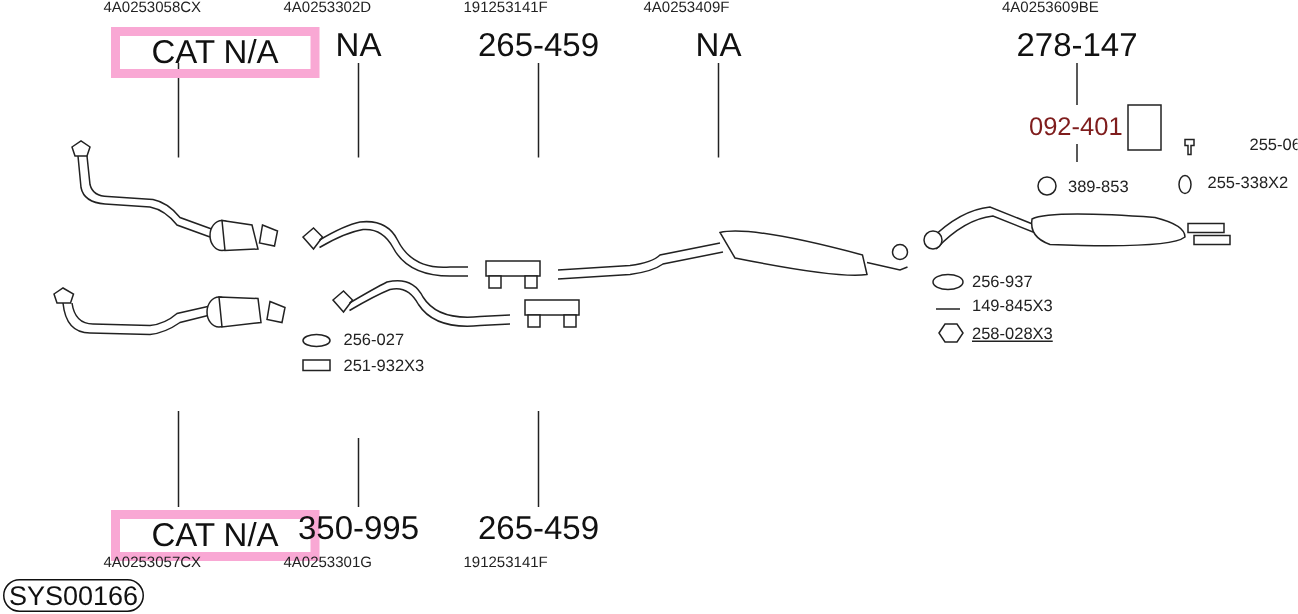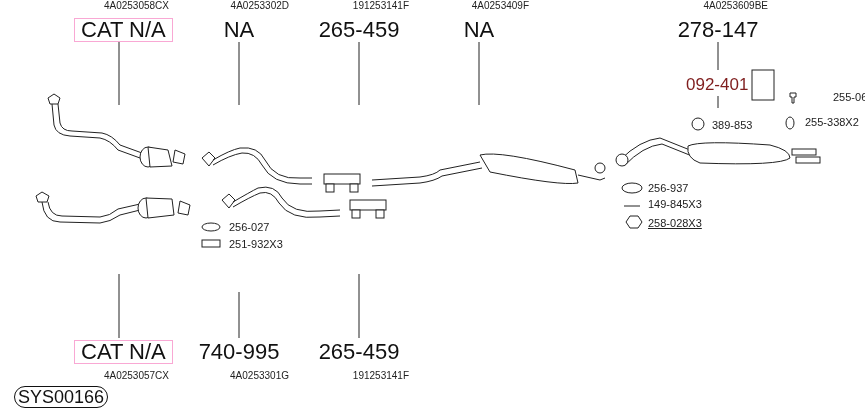--- a/index.html
+++ b/index.html
@@ -1,20 +1,20 @@
 <!DOCTYPE html>
 <html><head>
 <meta charset="utf-8">
 <style>
   html, body { margin:0; padding:0; background:#ffffff; }
   body { width:865px; height:409px; position:relative; overflow:hidden; font-family:"Liberation Sans", sans-serif; color:#111; }
   .abs { position:absolute; }
-  .oe { font-size:10px; color:#222; text-align:right; white-space:nowrap; }
+  .oe { font-size:10px; color:#222; text-align:left; white-space:nowrap; }
   .big { font-size:22px; color:#111; text-align:center; white-space:nowrap; line-height:24px; }
-  .boxed { border:1px solid #f9a8d4; padding:0 6px; line-height:22px; }
+  .boxed { border:6px solid #f9a8d4; padding:0 21px; line-height:22px; }
   .small { font-size:11px; color:#222; white-space:nowrap; }
   .mid { font-size:17px; color:#7f1d1d; white-space:nowrap; }
   .sys { font-size:18px; border:1px solid #111; padding:0 3px; line-height:20px; }
   svg.draw { position:absolute; left:0; top:0; }
 </style>
 </head>
 <body>
 
 <svg class="draw" width="865" height="409" viewBox="0 0 865 409">
   <g stroke="#222" stroke-width="1" fill="none">
@@ -114,18 +114,18 @@
 <div class="abs small" style="left:712px;top:119px;">389-853</div>
 <div class="abs small" style="left:805px;top:116px;">255-338X2</div>
 <div class="abs small" style="left:648px;top:182px;">256-937</div>
 <div class="abs small" style="left:648px;top:198px;">149-845X3</div>
 <div class="abs small" style="left:648px;top:217px;text-decoration:underline;">258-028X3</div>
 <div class="abs small" style="left:229px;top:221px;">256-027</div>
 <div class="abs small" style="left:229px;top:238px;">251-932X3</div>
 
 <div class="abs big boxed" style="left:74px;top:340px;">CAT N/A</div>
 <div class="abs oe" style="left:69px;top:370px;width:100px;">4A0253057CX</div>
-<div class="abs big" style="left:189px;top:340px;width:100px;">740-995</div>
+<div class="abs big" style="left:189px;top:340px;width:100px;">350-995</div>
 <div class="abs oe" style="left:189px;top:370px;width:100px;">4A0253301G</div>
 <div class="abs big" style="left:309px;top:340px;width:100px;">265-459</div>
 <div class="abs oe" style="left:309px;top:370px;width:100px;">191253141F</div>
 
-<div class="abs sys" style="left:14px;top:386px;border-radius:11px;">SYS00166</div>
+<div class="abs sys" style="left:2px;top:386px;border-radius:11px;">SYS00166</div>
 
 </body></html>

